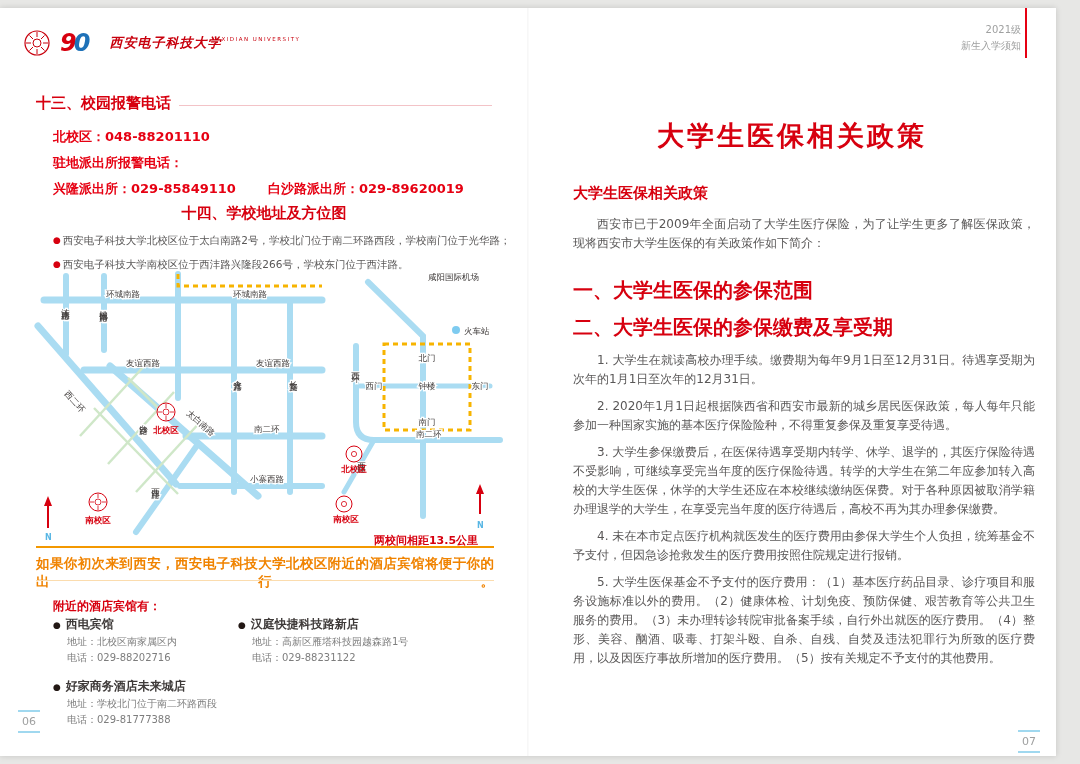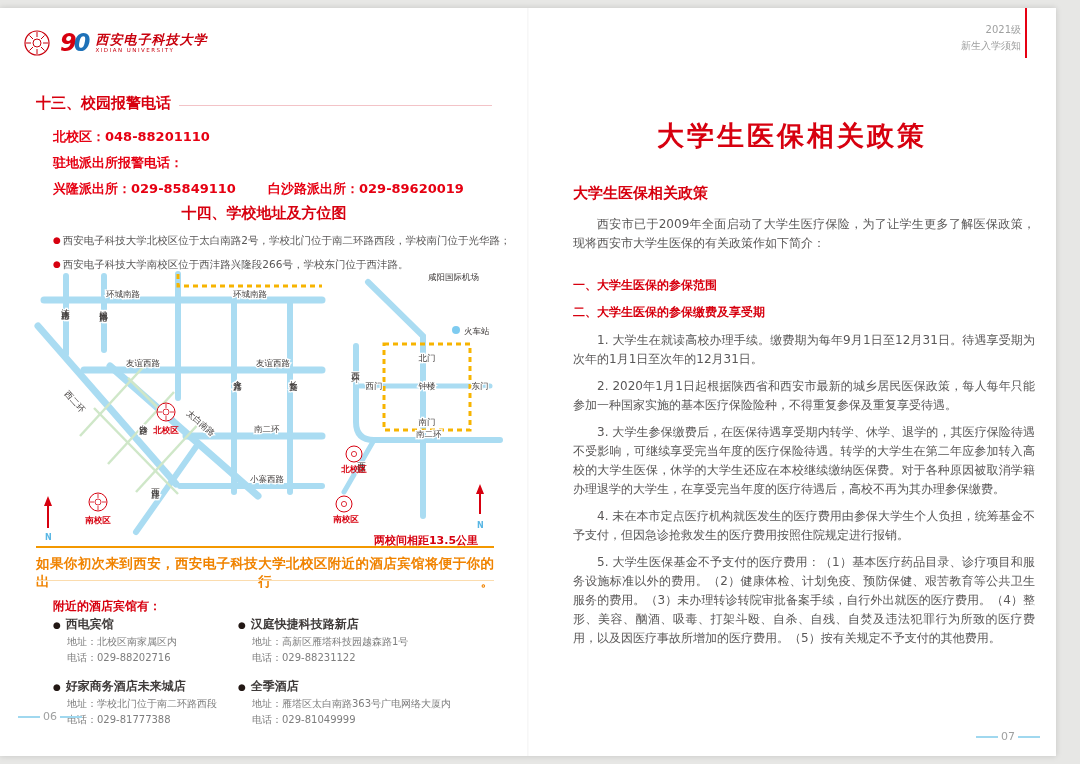--- a/index.html
+++ b/index.html
@@ -10,21 +10,21 @@
     background:linear-gradient(90deg, rgba(0,0,0,0.04), rgba(0,0,0,0.01)); }
   .page { position:absolute; top:0; width:528px; height:748px; }
   .page-left { left:0; }
   .page-right { left:528px; }
 
   
   .logo-row { position:absolute; left:22px; top:20px; display:flex; align-items:center; gap:8px; }
   .logo-90 { font-style:italic; font-weight:bold; font-size:24px; line-height:1; letter-spacing:-3px; }
   .logo-90 .d9 { color:#d7000f; }
   .logo-90 .d0 { color:#1e71b8; }
-  .logo-names { display:flex; flex-direction:column; line-height:1.1; }
+  .logo-names { display:flex; flex-direction:row; line-height:1.1;margin-left:14px; }
   .logo-cn { font-family:"DejaVu Serif", serif; font-style:italic; font-weight:bold; color:#c8000d; font-size:13px; letter-spacing:1px; }
   .logo-en { color:#c8000d; font-size:5.5px; letter-spacing:1.5px; }
 
   .sec-head { position:absolute; left:36px; right:36px; display:flex; align-items:center; gap:8px; }
   .sec-title { color:#d7000f; font-weight:bold; font-size:15px; white-space:nowrap; }
   .sec-rule { flex:1; height:1px; background:#f3c3c7; margin-top:3px; }
 
   .phones { position:absolute; left:53px; top:120px; width:440px; font-size:13px; font-weight:bold; color:#e60012; }
   .phones .row { display:flex; margin-bottom:8px; }
   .phones .cell-l { width:215px; }
@@ -47,33 +47,33 @@
   .banner-rule-top { position:absolute; left:36px; right:34px; top:538px; height:2px; background:#f39800; }
   .banner-text { position:absolute; left:36px; right:34px; top:547px; color:#f08300; font-weight:bold; font-size:13.5px; text-align:justify; text-align-last:justify; }
   .banner-rule-bot { position:absolute; left:36px; right:34px; top:572px; height:1px; background:#fbdcae; }
 
   .hotels-title { position:absolute; left:53px; top:590px; color:#d7000f; font-weight:bold; font-size:12px; }
   .hotels { position:absolute; left:53px; top:608px; width:440px; display:grid; grid-template-columns:185px 1fr; grid-row-gap:14px; }
   .hotel .h-name { font-size:12px; font-weight:bold; color:#3e3a39; }
   .hotel .h-dot { color:#231815; font-size:9px; margin-right:5px; }
   .hotel .h-sub { font-size:10px; color:#7d7d7d; padding-left:14px; line-height:1.35; margin-top:2px; }
 
-  .pagenum { position:absolute; display:flex; flex-direction:row; align-items:center; gap:3px; font-size:11px; color:#9fa0a0; }
+  .pagenum { position:absolute; display:flex; flex-direction:column; align-items:center; gap:3px; font-size:11px; color:#9fa0a0; }
   .pagenum .bar { width:22px; height:2px; background:#a0d8ef; }
   .pn-left { left:18px; top:702px; }
   .pn-right { right:16px; top:722px; }
 
   
   .corner-line { position:absolute; right:29px; top:0; width:2px; height:50px; background:#e60012; }
   .edition { position:absolute; right:35px; top:14px; text-align:right; color:#9fa0a0; font-size:10px; line-height:1.6; }
   .page-title { position:absolute; left:0; right:0; top:110px; text-align:center; color:#d7000f;
     font-family:"DejaVu Serif", serif; font-weight:bold; font-size:27px; letter-spacing:3px; }
   .col { position:absolute; left:45px; width:462px; top:176px; color:#595757; }
   .col h3 { color:#d7000f; font-size:15px; font-weight:bold; margin-bottom:12px; }
-  .col h4 { color:#d7000f; font-size:12px; font-weight:bold; }
+  .col h4 { color:#d7000f; font-size:20px; font-weight:bold; }
   .col p { font-size:12px; line-height:19px; text-indent:2em; text-align:justify; }
   .mb24 { margin-bottom:24px; } .mb26 { margin-bottom:26px; }
   .mb10 { margin-bottom:10px; } .mb8 { margin-bottom:8px; }
 </style>
 </head>
 <body>
 
 <div class="spread">
 
   <div class="page page-left">
@@ -256,25 +256,20 @@
       <div class="hotel">
         <div class="h-name"><span class="h-dot">●</span><span>汉庭快捷科技路新店</span></div>
         <div class="h-sub">地址：高新区雁塔科技园越森路1号</div>
         <div class="h-sub">电话：029-88231122</div>
       </div>
       <div class="hotel">
         <div class="h-name"><span class="h-dot">●</span><span>好家商务酒店未来城店</span></div>
         <div class="h-sub">地址：学校北门位于南二环路西段</div>
         <div class="h-sub">电话：029-81777388</div>
       </div>
-      <div class="hotel">
-        <div class="h-name"><span class="h-dot">●</span><span>全季酒店</span></div>
-        <div class="h-sub">地址：雁塔区太白南路363号广电网络大厦内</div>
-        <div class="h-sub">电话：029-81049999</div>
-      </div>
     </div>
 
     <div class="pagenum pn-left">
       <span class="bar"></span>
       <span>06</span>
       <span class="bar"></span>
     </div>
   </div>
 
   <div class="page page-right">

